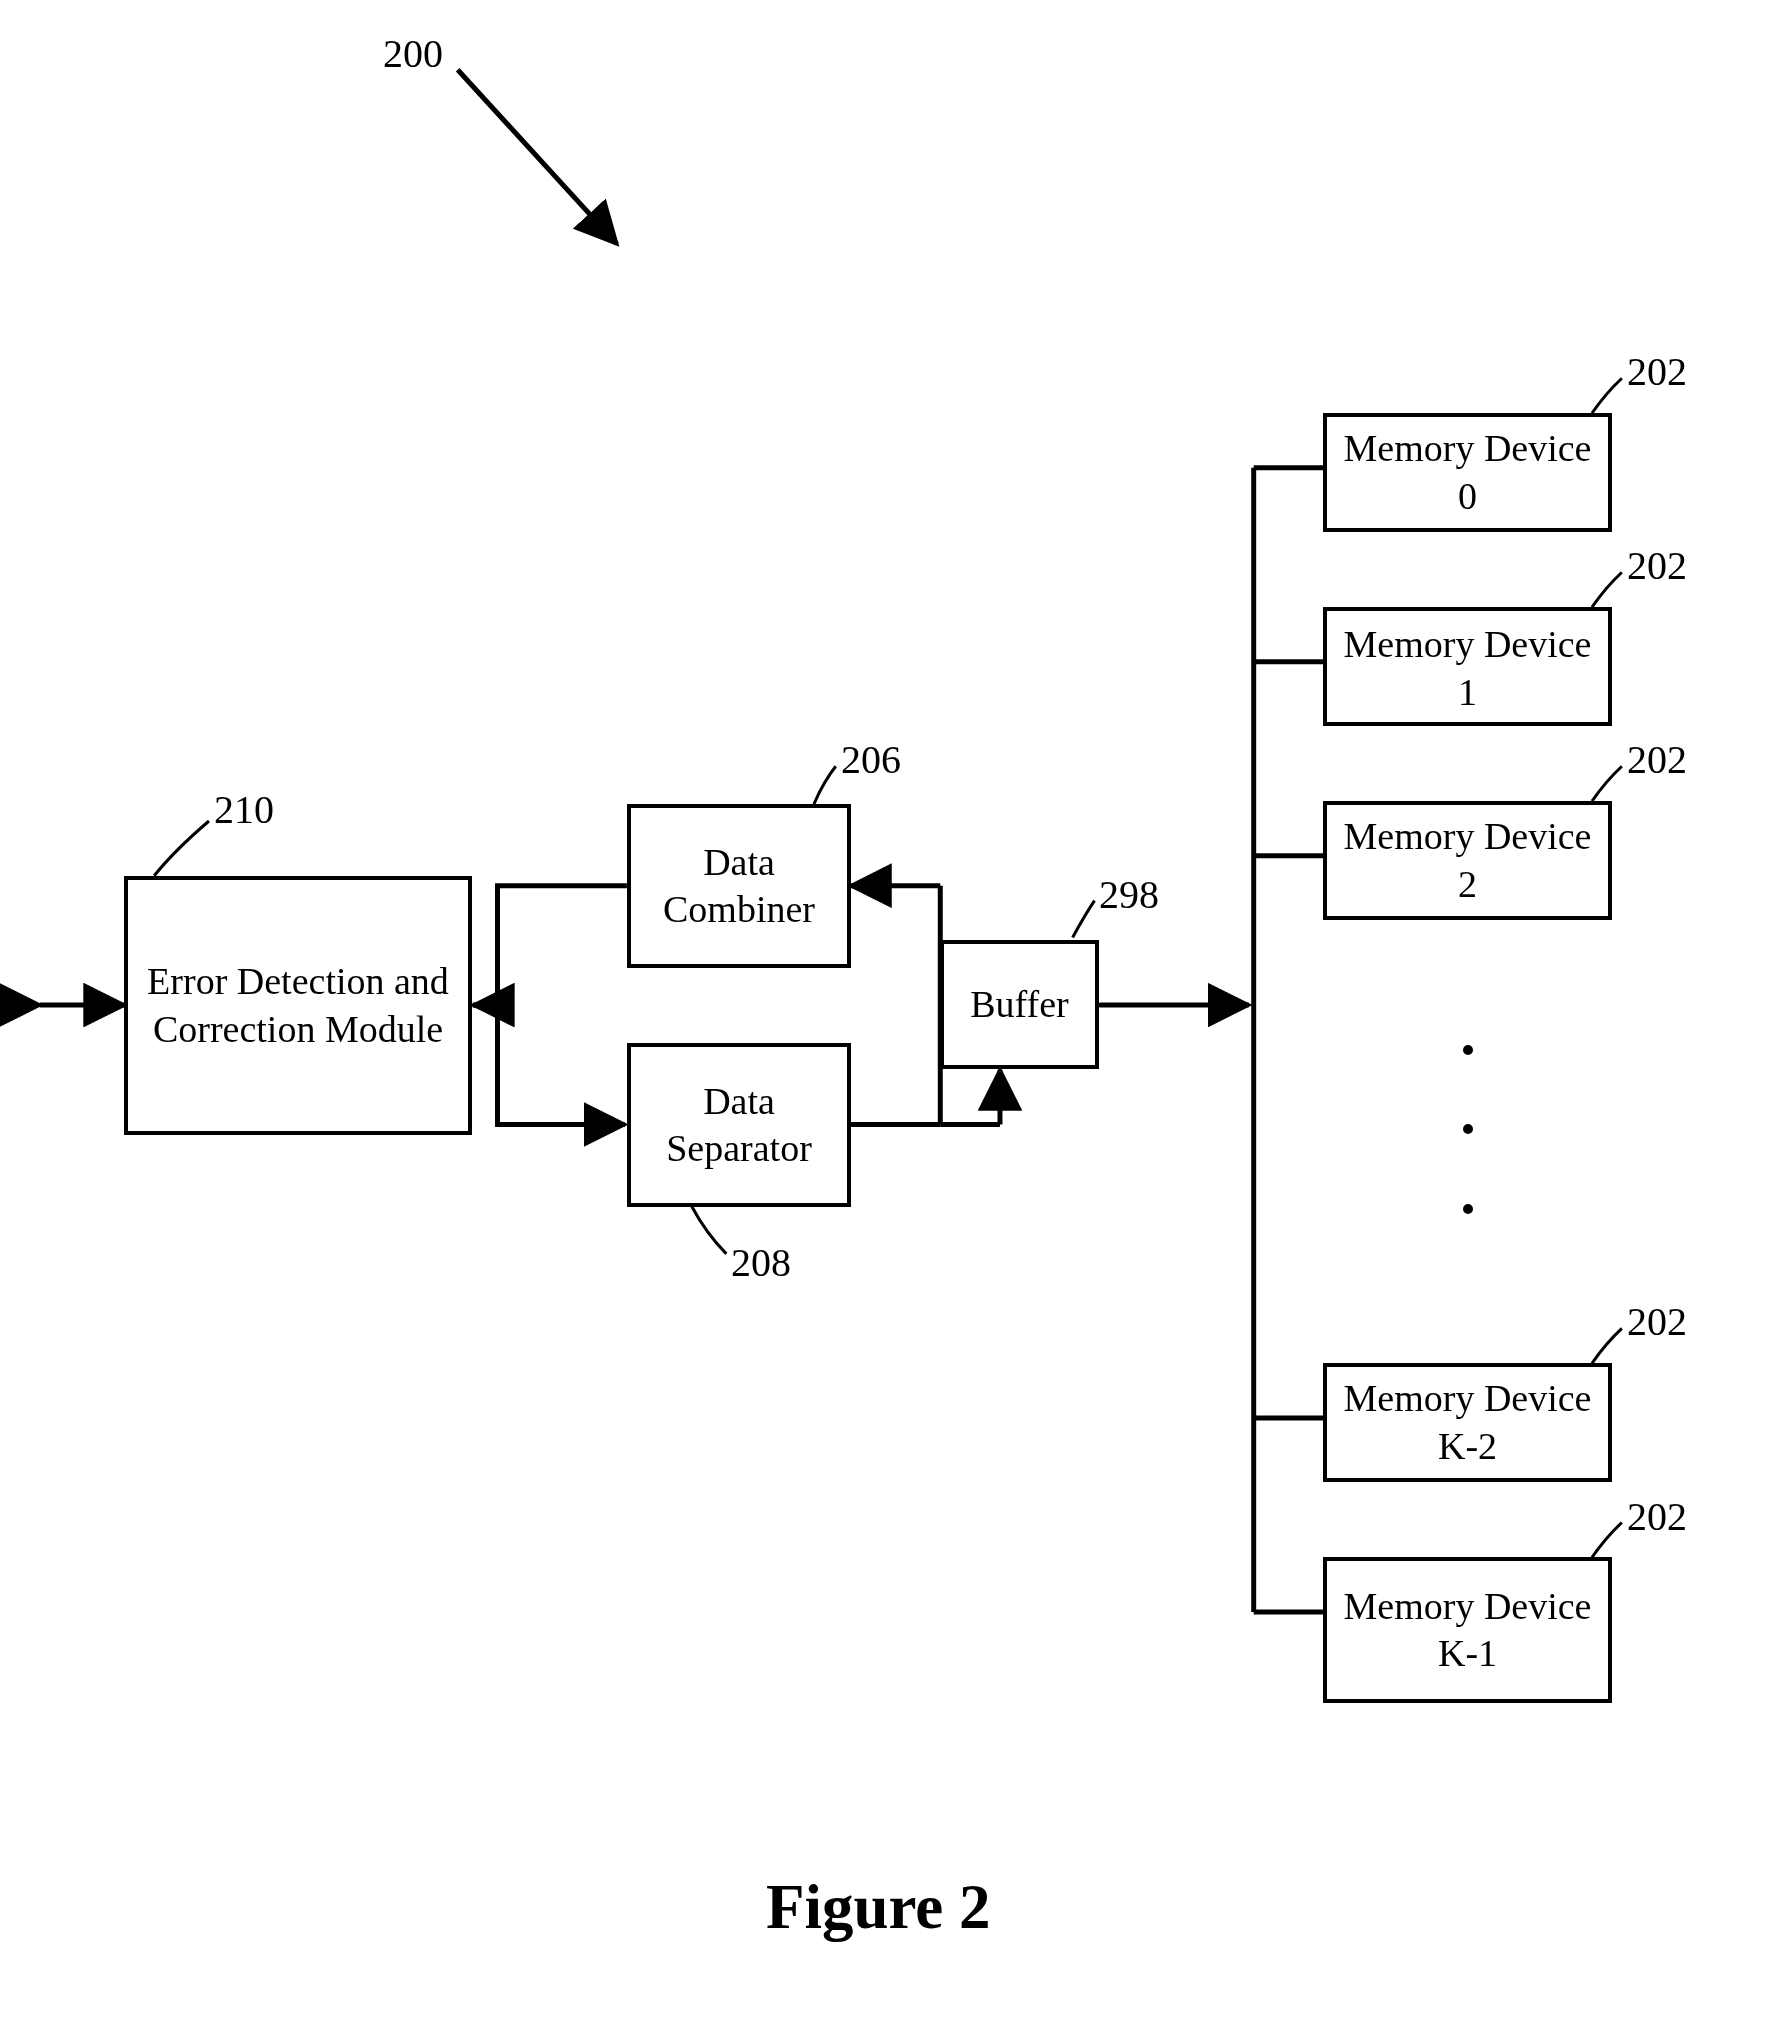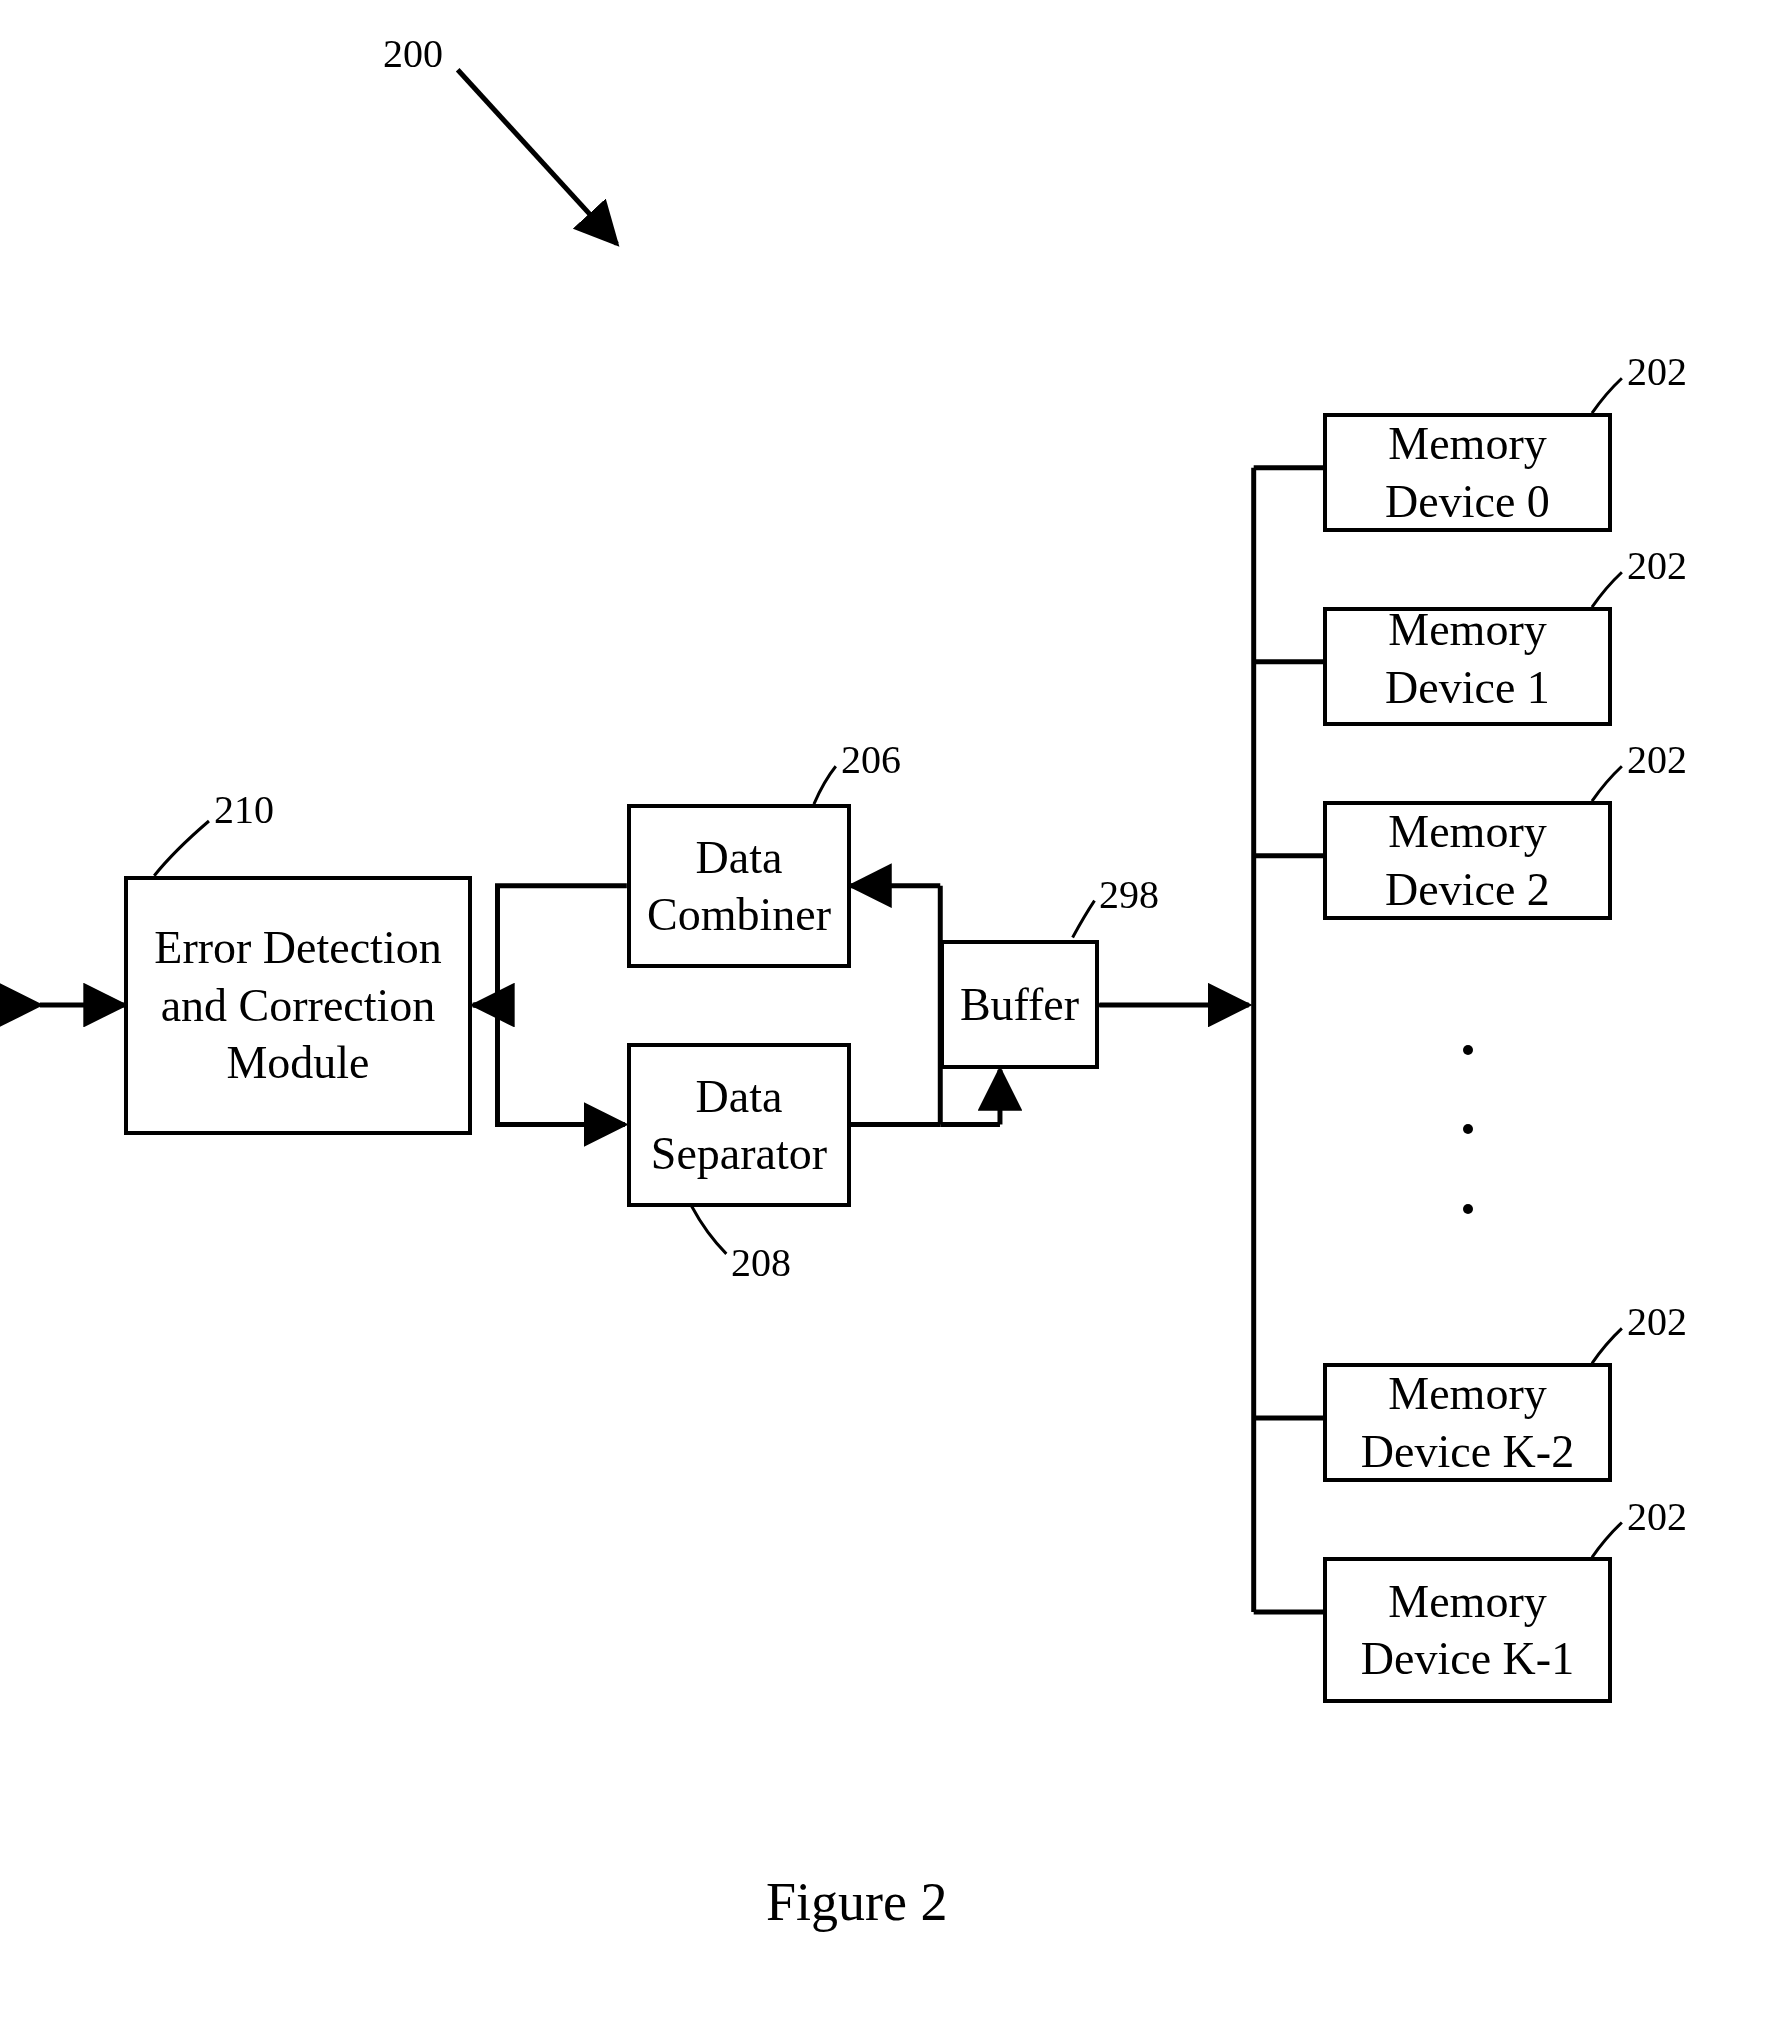--- a/index.html
+++ b/index.html
@@ -15,33 +15,33 @@
     height: 2043px;
   }
   .box {
     position: absolute;
     border: 4px solid #000;
     background: #fff;
     display: flex;
     align-items: center;
     justify-content: center;
     text-align: center;
-    font-size: 46px;
+    font-size: 38px;
     line-height: 1.25;
     box-sizing: border-box;
     padding: 6px 10px;
   }
   .ref {
     position: absolute;
     font-size: 40px;
   }
   .caption {
     position: absolute;
-    font-size: 54px;
-    font-weight: normal;
+    font-size: 63px;
+    font-weight: bold;
   }
   svg { position: absolute; left: 0; top: 0; overflow: visible; }
   .dot {
     position: absolute;
     width: 10px;
     height: 10px;
     background: #000;
     border-radius: 50%;
   }
 </style>

